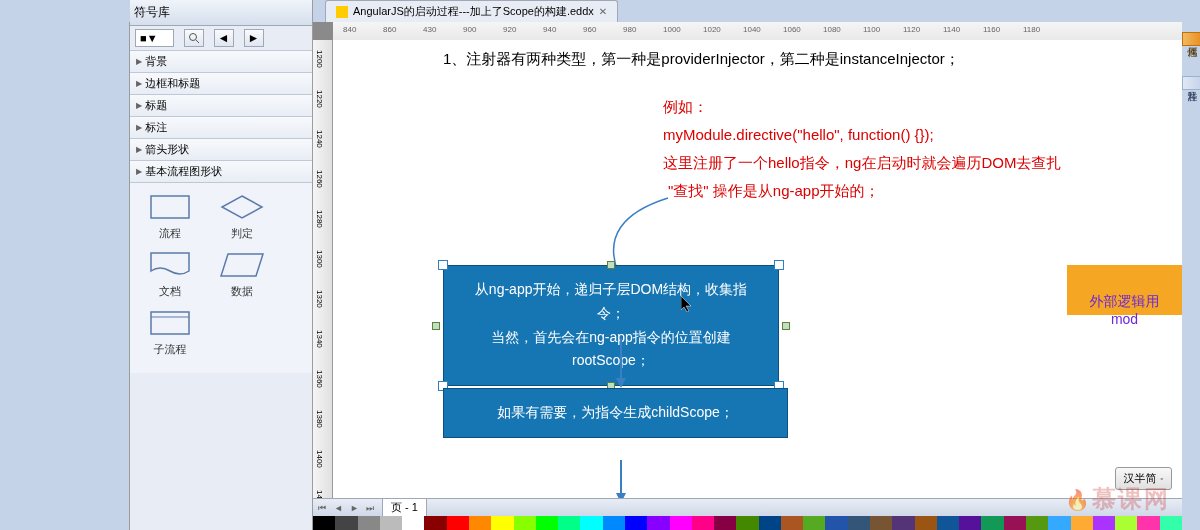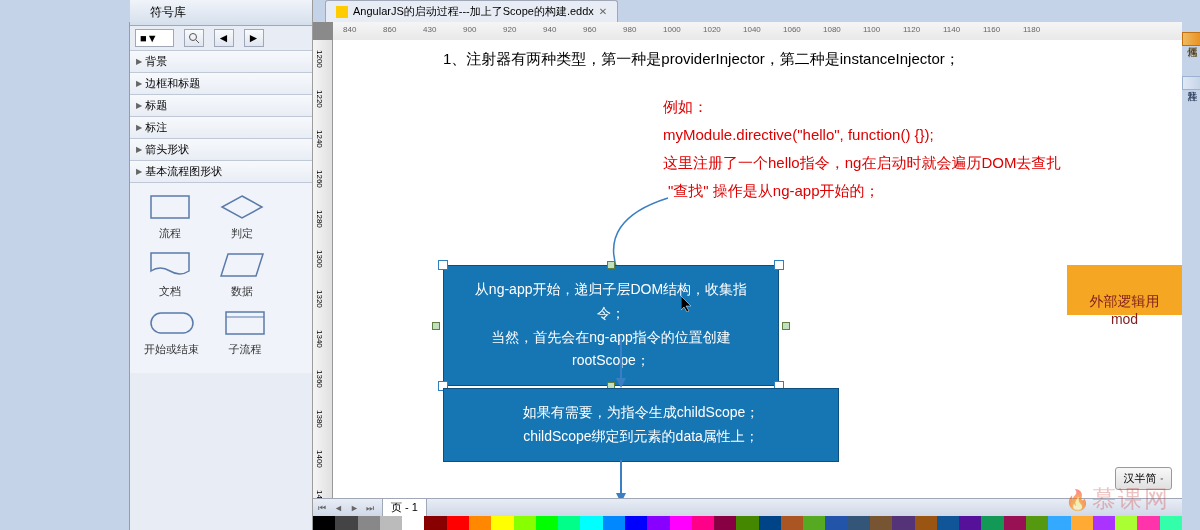--- a/index.html
+++ b/index.html
@@ -45,21 +45,21 @@
       left: 130px;
       top: 0;
       width: 183px;
       height: 530px;
       background: #e8edf5;
       border-right: 1px solid #9c9c9c;
     }
     .panel-title {
       background: linear-gradient(#f0f4fa, #d5dfec);
       border-bottom: 1px solid #a0a8b8;
-      padding: 4px 20px;
+      padding: 4px 4px;
       font-size: 12px;
     }
     .panel-toolbar {
       background: #e8edf5;
       border-bottom: 1px solid #c0c8d8;
       padding: 3px 5px;
       display: flex;
       align-items: center;
       gap: 10px;
     }
@@ -203,21 +203,21 @@
     .conn-handle {
       position: absolute;
       width: 8px;
       height: 8px;
       background: #c0e0c0;
       border: 1px solid #608040;
     }
     .flow-box-orange {
       position: absolute;
       background: #f5a623;
-      color: #7f1d1d;
+      color: #6d28d9;
       padding: 12px 10px;
       text-align: center;
       font-size: 14px;
     }
     .arrow-line {
       position: absolute;
       border-left: 2px solid #3a7fc4;
     }
     .arrow-head {
       position: absolute;
@@ -310,21 +310,21 @@
       gap: 4px;
     }
     
     
     .watermark {
       position: absolute;
       bottom: 15px;
       right: 30px;
       font-size: 24px;
       color: rgba(200, 50, 50, 0.3);
-      font-weight: normal;
+      font-weight: bold;
       letter-spacing: 2px;
     }
     .watermark-icon {
       color: rgba(220, 60, 40, 0.6);
       font-size: 20px;
     }
     
     
     .far-left {
       position: absolute;
@@ -418,28 +418,20 @@
       <div class="shape-item">
         <div class="shape-box">
             <svg width="44" height="24">
               <polygon points="8,1 43,1 36,23 1,23" fill="none" stroke="#5a7aaa" stroke-width="1.5"></polygon>
             </svg>
           </div>
         <span>数据</span>
       </div>
     </div>
     <div class="shape-row">
-      <div class="shape-item">
-        <div class="shape-box">
-            <svg width="44" height="22">
-              <rect x="1" y="1" width="42" height="20" rx="10" fill="none" stroke="#5a7aaa" stroke-width="1.5"></rect>
-            </svg>
-          </div>
-        <span>开始或结束</span>
-      </div>
       <div class="shape-item">
         <div class="shape-box">
             <svg width="40" height="24">
               <rect x="1" y="1" width="38" height="22" fill="none" stroke="#5a7aaa" stroke-width="1.5"></rect>
               <line x1="1" y1="6" x2="39" y2="6" stroke="#5a7aaa"></line>
             </svg>
           </div>
         <span>子流程</span>
       </div>
     </div>
@@ -503,23 +495,22 @@
       <div class="sel-handle" style="bottom:-6px; right:-6px;"></div>
       <div class="conn-handle" style="top:-5px; left:50%; margin-left:-4px;"></div>
       <div class="conn-handle" style="bottom:-5px; left:50%; margin-left:-4px;"></div>
       <div class="conn-handle" style="left:-12px; top:50%; margin-top:-4px;"></div>
       <div class="conn-handle" style="right:-12px; top:50%; margin-top:-4px;"></div>
     </div>
 
     <div class="arrow-line" style="top:298px; left:287px; height:42px;"></div>
     <div class="arrow-head" style="top:338px; left:283px;"></div>
 
-    <div class="flow-box" style="top:348px; left:110px; width:396px;">
+    <div class="flow-box" style="top:348px; left:110px; width:345px;">
       <div>如果有需要，为指令生成childScope；</div>
-      <div>childScope绑定到元素的data属性上；</div>
     </div>
 
     <div class="arrow-line" style="top:420px; left:287px; height:35px;"></div>
     <div class="arrow-head" style="top:453px; left:283px;"></div>
 
     <div class="flow-box" style="top:462px; left:110px; width:345px; height:10px; padding:2px;"></div>
 
     <div class="flow-box-orange" style="top:225px; right:0; width:115px; height:50px; padding-top:28px;">
       <span>外部逻辑用mod</span>
     </div>

